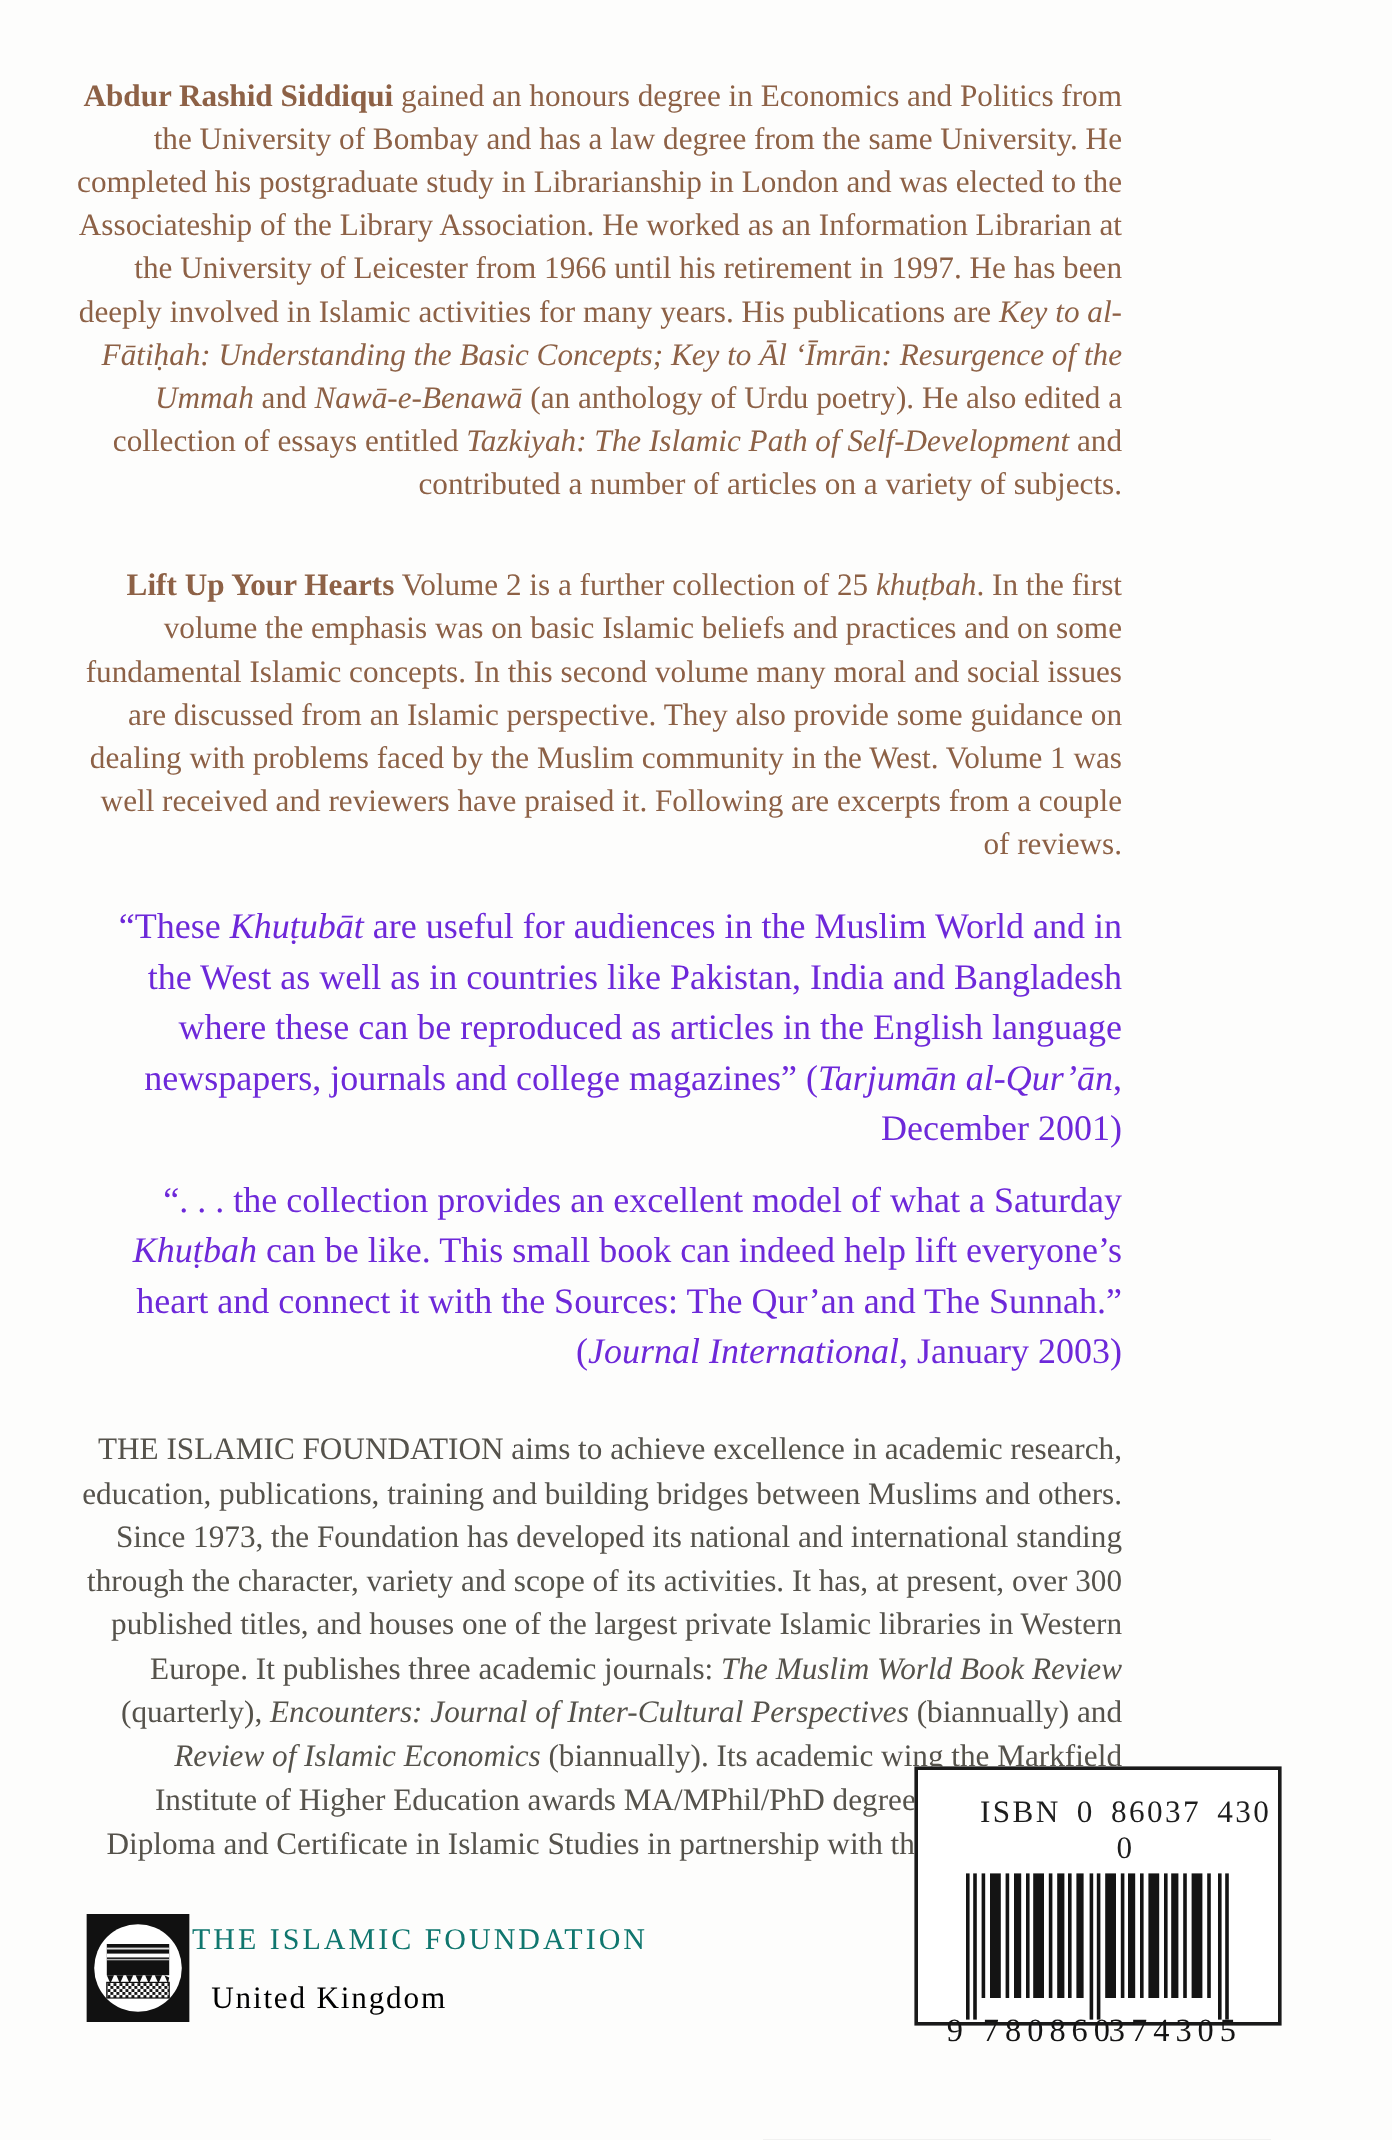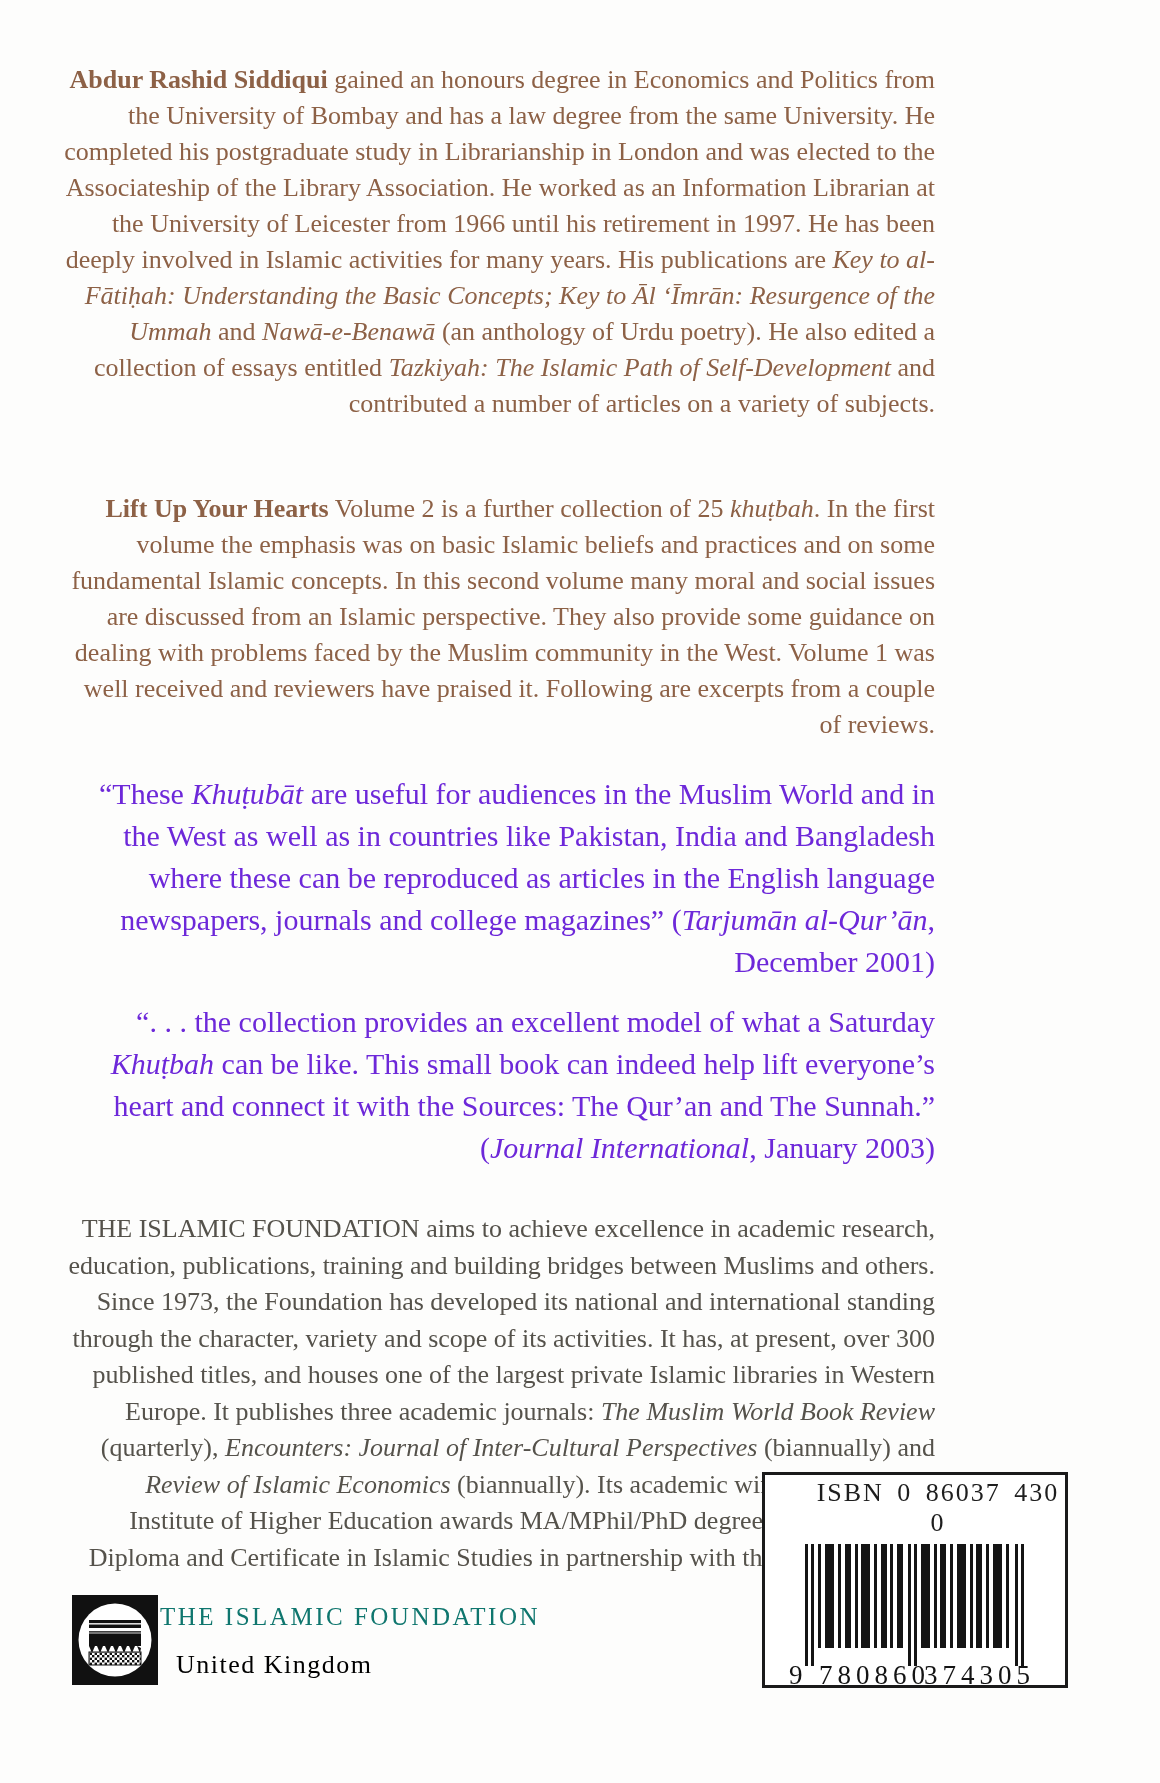--- a/index.html
+++ b/index.html
@@ -7,36 +7,36 @@
     position:relative;
     width:1160px;height:1783px;
     background:#fdfdfc;
     font-family:"Liberation Serif","DejaVu Serif",serif;
     overflow:hidden;
     margin:0 auto;
   }
   .text-col{position:absolute;left:63px;top:62px;width:872px;}
   .text-col p{margin:0;text-align:right;}
   p.body-para{font-size:26px;line-height:36px;color:#8d6146;}
-  p.desc-para{margin-top:69px;}
+  p.desc-para{margin-top:48px;}
   p.review{font-size:30px;line-height:42px;color:#6d28d9;}
   p.review-1{margin-top:30px;}
   p.review-2{margin-top:18px;}
   p.foundation{font-size:26px;line-height:36.5px;color:#55524b;margin-top:42px;}
   span.b{font-weight:bold;}
   span.i{font-style:italic;}
 
   
   .isbn-box{
     position:absolute;left:762px;top:1472px;width:306px;height:216px;
     background:#ffffff;border:3px solid #1a1a1a;box-sizing:border-box;
     text-align:center;
   }
   .isbn-label{
-    margin-top:3px;font-size:26px;letter-spacing:2px;word-spacing:5px;color:#1e1e1e;padding-left:46px;
+    margin-top:20px;font-size:26px;letter-spacing:2px;word-spacing:5px;color:#1e1e1e;padding-left:46px;
   }
   .barcode-wrap{margin-top:6px;}
 
   
   .publisher{position:absolute;left:72px;top:1595px;}
   .publisher-logo{position:absolute;left:0;top:0;width:86px;height:90px;}
   .publisher-name{
     position:absolute;left:88px;top:8px;width:500px;
     font-size:25px;letter-spacing:2.5px;color:#0f766e;white-space:nowrap;
   }

